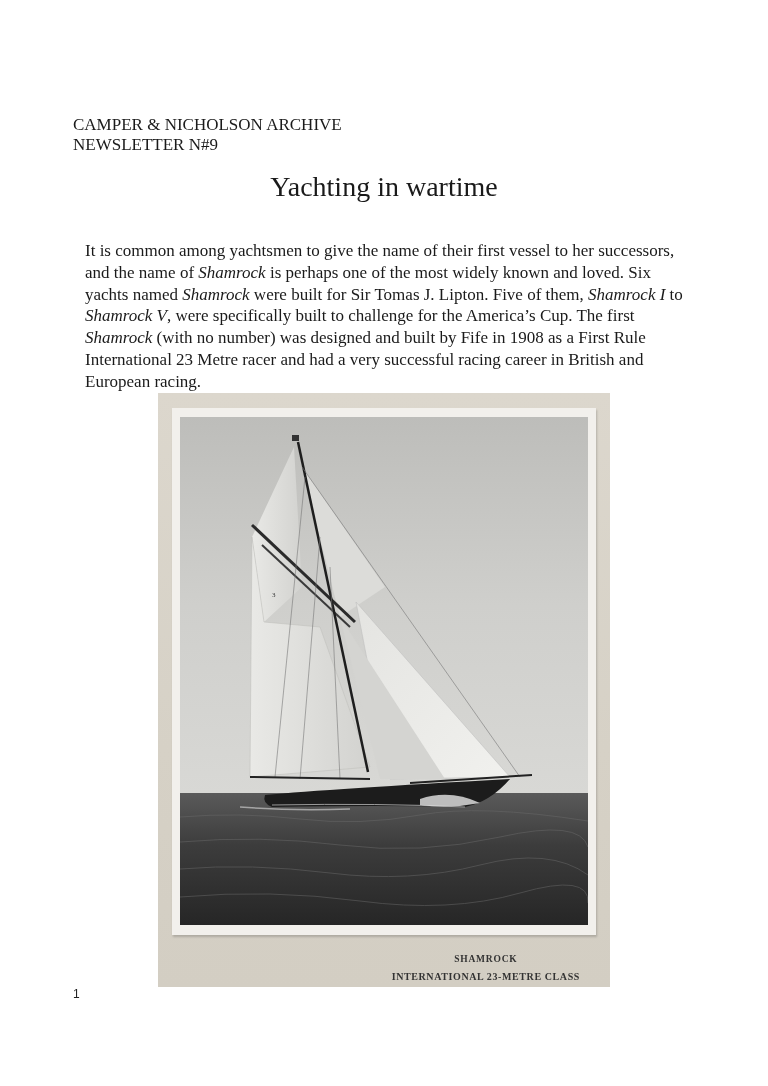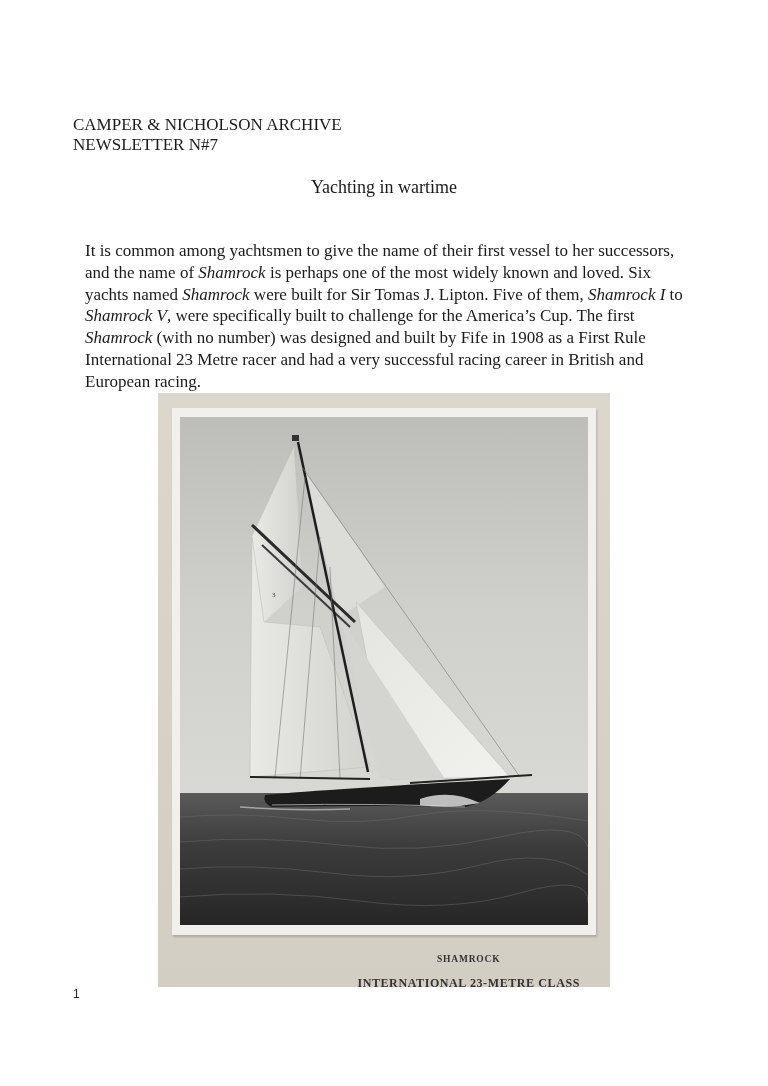--- a/index.html
+++ b/index.html
@@ -1,43 +1,43 @@
 <!DOCTYPE html>
 <html><head>
   <meta charset="utf-8">
   <style>
     html, body { margin: 0; padding: 0; background: #ffffff; }
     body { width: 768px; height: 1086px; position: relative; overflow: hidden;
            font-family: "Liberation Serif", "DejaVu Serif", serif; color: #1a1a1a; }
     .header { position: absolute; left: 73px; top: 91px; font-size: 17px; line-height: 20px; margin-top: 24px; }
     .header div { white-space: nowrap; }
     .title { position: absolute; left: 0; width: 768px; top: 174px; text-align: center;
-             font-size: 18px; line-height: 26px; }
+             font-size: 28px; line-height: 26px; }
     .body-text { position: absolute; left: 73px; top: 228px; width: 630px;
                  font-size: 17px; line-height: 21.8px; }
     .body-text p { margin: 12px; }
     .figure { position: absolute; left: 158px; top: 393px; width: 452px; height: 594px;
               background: linear-gradient(180deg, #dcd7cd 0%, #d6d1c6 60%, #d3cec3 100%); }
     .mount { position: absolute; left: 14px; top: 15px; width: 424px; height: 527px;
              background: #f2f0ec; box-shadow: 1px 2px 2px rgba(0,0,0,0.18); }
     .photo { position: absolute; left: 8px; top: 9px; width: 408px; height: 508px; overflow: hidden; }
     .photo svg { display: block; }
     .caption { position: absolute; right: 30px; top: 560px; text-align: center;
                font-family: "Liberation Serif", "DejaVu Serif", serif; color: #333; }
     .caption .name { font-size: 9.5px; font-weight: bold; letter-spacing: 0.8px; line-height: 12px; }
-    .caption .cls { font-size: 12px; font-weight: bold; letter-spacing: 0.6px; line-height: 12px; margin-top: 12px; }
+    .caption .cls { font-size: 10px; font-weight: bold; letter-spacing: 0.6px; line-height: 12px; margin-top: 6px; }
     .page-num { position: absolute; left: 73px; top: 987px; font-family: "Liberation Sans", sans-serif;
                 font-size: 12px; color: #222; }
   </style>
 </head>
 <body>
 
 <div class="header">
   <div>CAMPER &amp; NICHOLSON ARCHIVE</div>
-  <div>NEWSLETTER N#7</div>
+  <div>NEWSLETTER N#9</div>
 </div>
 
 <div class="title">Yachting in wartime</div>
 
 <div class="body-text">
   <p id="p1"><span>It is common among yachtsmen to give the name of their first vessel to her successors, and the name of </span><i>Shamrock</i><span> is perhaps one of the most widely known and loved. Six yachts named </span><i>Shamrock</i><span> were built for Sir Tomas J. Lipton. Five of them, </span><i>Shamrock I</i><span> to </span><i>Shamrock V</i><span>, were specifically built to challenge for the America’s Cup. The first </span><i>Shamrock</i><span> (with no number) was designed and built by Fife in 1908 as a First Rule International 23 Metre racer and had a very successful racing career in British and European racing.</span></p>
 </div>
 
 <div class="figure">
   <div class="mount">

